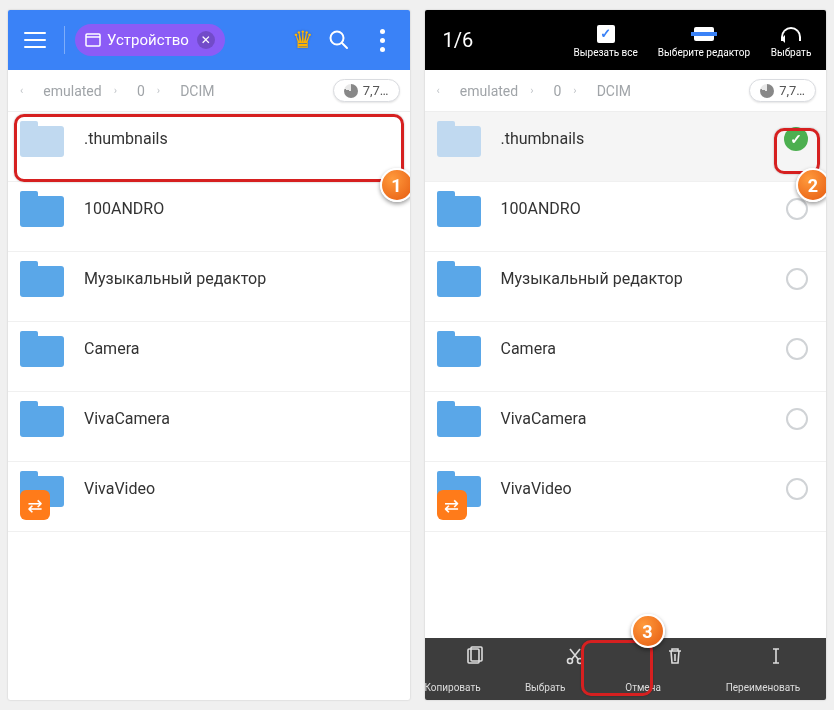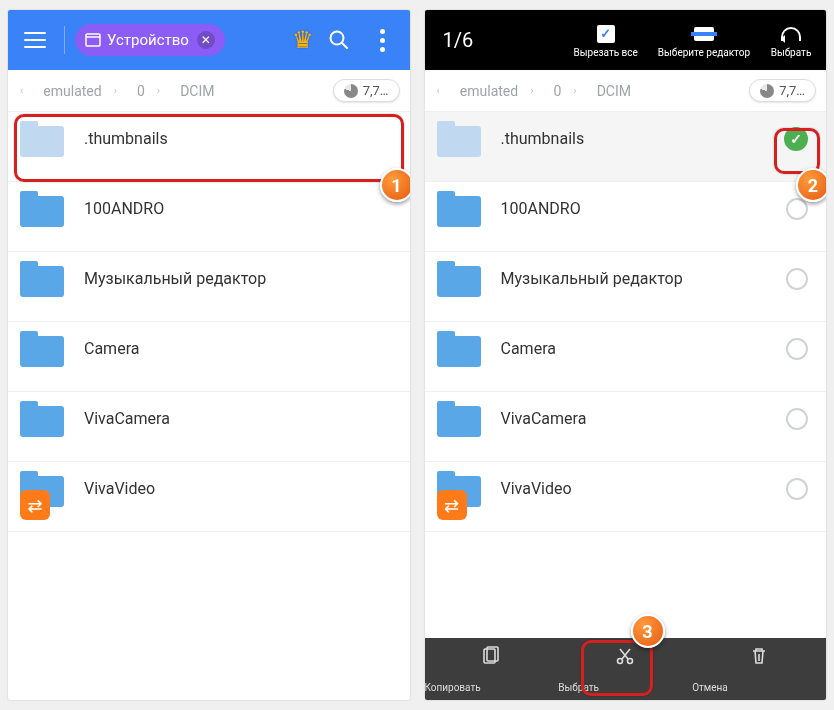--- a/index.html
+++ b/index.html
@@ -253,20 +253,30 @@
     </div>
     <div class="bact">
       <div class="bico">
           <svg width="20" height="20" viewBox="0 0 20 20">
             <path d="M4 5h12M7 5V3h6v2M6 5l1 12h6l1-12"></path>
             <line x1="10" y1="8" x2="10" y2="15"></line>
           </svg>
         </div>
       <span>Отмена</span>
     </div>
+    <div class="bact">
+      <div class="bico">
+          <svg width="20" height="20" viewBox="0 0 20 20">
+            <line x1="10" y1="3" x2="10" y2="17"></line>
+            <line x1="7" y1="3" x2="13" y2="3"></line>
+            <line x1="7" y1="17" x2="13" y2="17"></line>
+          </svg>
+        </div>
+      <span>Переименовать</span>
+    </div>
   </div>
 
   <div class="floaticon">⇄</div>
   <div class="hilite" style="top:118px;right:6px;width:46px;height:46px"></div>
   <div class="callout" style="top:158px;right:-4px">2</div>
   <div class="hilite" style="bottom:4px;left:156px;width:72px;height:56px"></div>
   <div class="callout" style="bottom:52px;left:206px">3</div>
 </div>
 
 </body></html>

